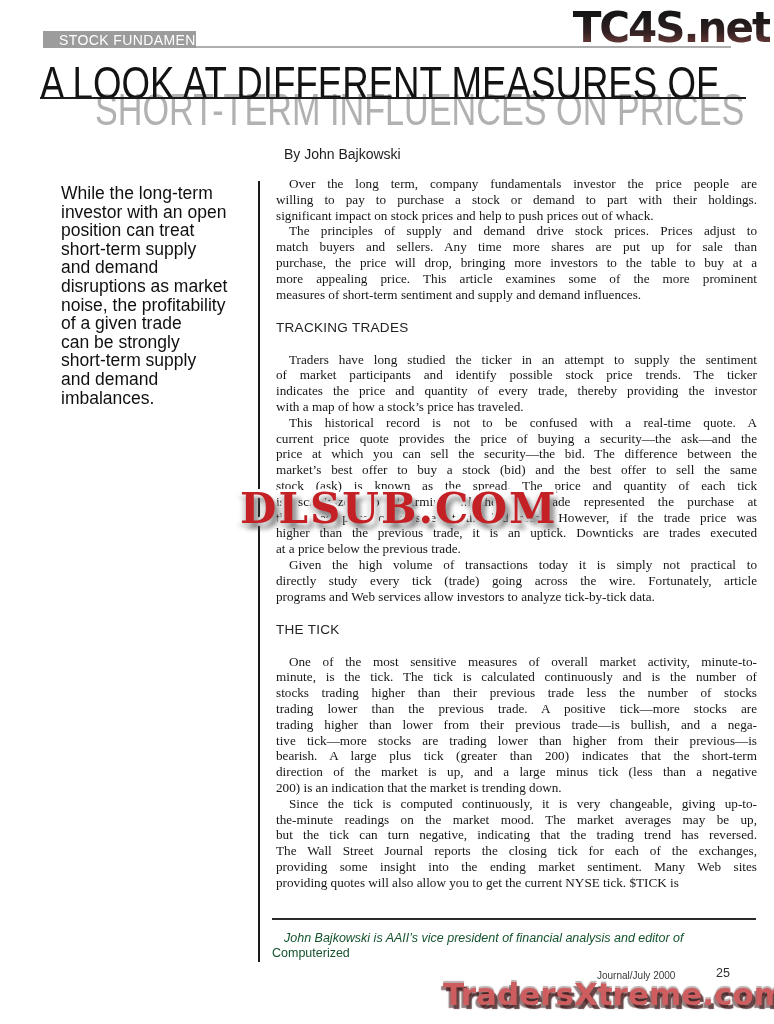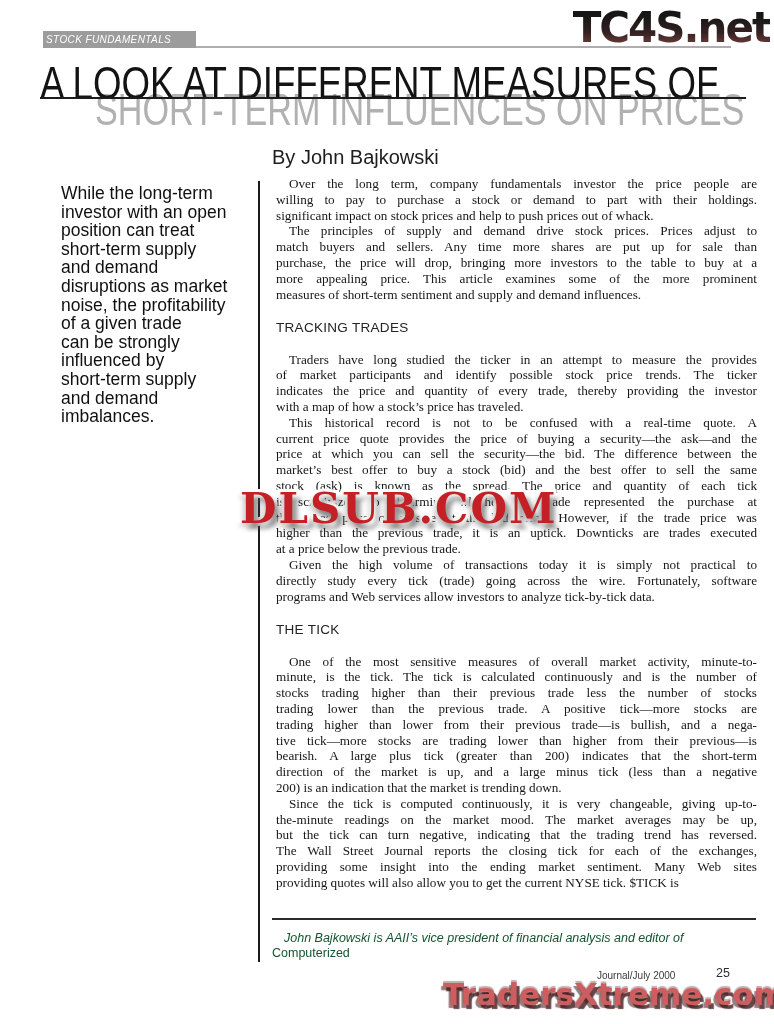--- a/index.html
+++ b/index.html
@@ -42,25 +42,24 @@
   .kicker-bar {
     position: absolute;
     left: 43px; top: 31px;
     width: 153px; height: 17px;
     background: #9c9c9c;
     z-index: 2;
     display: flex; align-items: center;
   }
   .kicker-bar span {
     color: #ffffff;
-    font-size: 10px;
+    font-size: 14px;
     letter-spacing: 0.4px;
-    padding-left: 3px;
-    white-space: nowrap;
-    font-style: italic;
+    padding-left: 16px;
+    white-space: nowrap;
   }
 
   
   .title1 {
     position: absolute;
     left: 40px; top: 55px;
     font-size: 47px;
     font-weight: 400;
     letter-spacing: 0px;
     color: #131313;
@@ -84,22 +83,22 @@
     position: absolute;
     left: 40px; top: 97px;
     width: 706px; height: 2px;
     background: #1c1c1c;
     z-index: 4;
   }
 
   
   .byline {
     position: absolute;
-    left: 272px; top: 146px;
-    font-size: 20px;
+    left: 284px; top: 146px;
+    font-size: 14px;
     color: #1d1d1d;
     white-space: nowrap;
   }
 
   
   .pullquote {
     position: absolute;
     left: 61px; top: 184px;
     width: 200px;
     font-size: 17.5px;
@@ -229,21 +228,20 @@
   <div class="pullquote">
       <div class="pq-line">While the long-term</div>
       <div class="pq-line">investor with an open</div>
       <div class="pq-line">position can treat</div>
       <div class="pq-line">short-term supply</div>
       <div class="pq-line">and demand</div>
       <div class="pq-line">disruptions as market</div>
       <div class="pq-line">noise, the profitability</div>
       <div class="pq-line">of a given trade</div>
       <div class="pq-line">can be strongly</div>
-      <div class="pq-line">influenced by</div>
       <div class="pq-line">short-term supply</div>
       <div class="pq-line">and demand</div>
       <div class="pq-line">imbalances.</div>
     </div>
 
   <div class="vdivider"></div>
 
   <div class="article">
       <div class="para">
         <div class="pline">Over the long term, company fundamentals investor the price people are</div>
@@ -252,39 +250,39 @@
       </div>
       <div class="para">
         <div class="pline">The principles of supply and demand drive stock prices. Prices adjust to</div>
         <div class="pline">match buyers and sellers. Any time more shares are put up for sale than</div>
         <div class="pline">purchase, the price will drop, bringing more investors to the table to buy at a</div>
         <div class="pline">more appealing price. This article examines some of the more prominent</div>
         <div class="pline last">measures of short-term sentiment and supply and demand influences.</div>
       </div>
       <div class="sec-heading">TRACKING TRADES</div>
       <div class="para">
-        <div class="pline">Traders have long studied the ticker in an attempt to measure the provides</div>
+        <div class="pline">Traders have long studied the ticker in an attempt to supply the sentiment</div>
         <div class="pline">of market participants and identify possible stock price trends. The ticker</div>
         <div class="pline">indicates the price and quantity of every trade, thereby providing the investor</div>
         <div class="pline last">with a map of how a stock’s price has traveled.</div>
       </div>
       <div class="para">
         <div class="pline">This historical record is not to be confused with a real-time quote. A</div>
         <div class="pline">current price quote provides the price of buying a security—the ask—and the</div>
         <div class="pline">price at which you can sell the security—the bid. The difference between the</div>
         <div class="pline">market’s best offer to buy a stock (bid) and the best offer to sell the same</div>
         <div class="pline">stock (ask) is known as the spread. The price and quantity of each tick</div>
         <div class="pline">is scrutinized to determine whether the trade represented the purchase at</div>
         <div class="pline">the asked price or a sale at the bid price. However, if the trade price was</div>
         <div class="pline">higher than the previous trade, it is an uptick. Downticks are trades executed</div>
         <div class="pline last">at a price below the previous trade.</div>
       </div>
       <div class="para">
         <div class="pline">Given the high volume of transactions today it is simply not practical to</div>
-        <div class="pline">directly study every tick (trade) going across the wire. Fortunately, software</div>
+        <div class="pline">directly study every tick (trade) going across the wire. Fortunately, article</div>
         <div class="pline last">programs and Web services allow investors to analyze tick-by-tick data.</div>
       </div>
       <div class="sec-heading">THE TICK</div>
       <div class="para">
         <div class="pline">One of the most sensitive measures of overall market activity, minute-to-</div>
         <div class="pline">minute, is the tick. The tick is calculated continuously and is the number of</div>
         <div class="pline">stocks trading higher than their previous trade less the number of stocks</div>
         <div class="pline">trading lower than the previous trade. A positive tick—more stocks are</div>
         <div class="pline">trading higher than lower from their previous trade—is bullish, and a nega-</div>
         <div class="pline">tive tick—more stocks are trading lower than higher from their previous—is</div>

